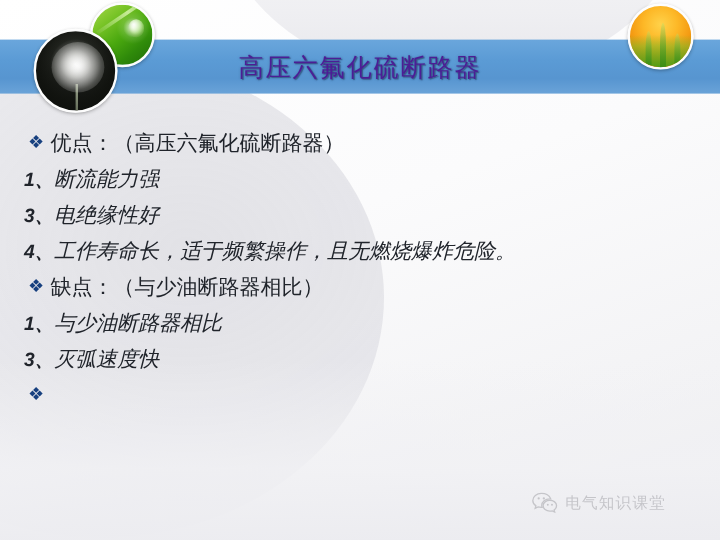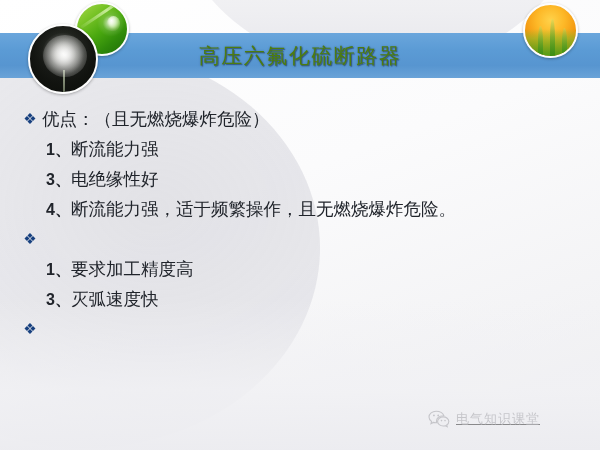--- a/index.html
+++ b/index.html
@@ -59,21 +59,21 @@
     background: linear-gradient(180deg, #6aa6dc 0%, #5b9bd5 38%, #5795d0 72%, #6aa3d8 100%);
   }
   .banner-title {
     position: absolute;
     left: 0;
     top: 36px;
     width: 600px;
     height: 40px;
     line-height: 40px;
     text-align: center;
-    color: #4d7c0f;
+    color: #4c1d95;
     font-size: 21px;
     letter-spacing: 1.5px;
     font-family: "Liberation Serif", "DejaVu Serif", serif;
     text-shadow: 1px 1px 1px rgba(40,70,110,0.75), 0 0 2px rgba(50,80,120,0.45);
     white-space: nowrap;
   }
 
   
   .photo {
     position: absolute;
@@ -158,21 +158,21 @@
   .line {
     position: relative;
     height: 30px;
     line-height: 30px;
     color: #20242b;
     font-size: 17.5px;
     white-space: nowrap;
     font-family: "Liberation Serif", "DejaVu Serif", serif;
   }
   .line.bullet { padding-left: 42px; }
-  .line.numbered { padding-left: 46px; }
+  .line.numbered { padding-left: 20px; font-style: italic; }
   .bullet-mark {
     position: absolute;
     left: 22px;
     top: 0;
     width: 16px;
     height: 30px;
     line-height: 30px;
     color: #17407f;
     font-size: 15px;
     text-align: center;
@@ -180,27 +180,26 @@
   .num {
     display: inline-block;
     font-family: "Liberation Sans", sans-serif;
     font-weight: bold;
     font-size: 16px;
   }
 
   
   .watermark {
     position: absolute;
-    left: 428px;
+    left: 443px;
     top: 410px;
     display: flex;
     align-items: center;
     gap: 6px;
     opacity: 0.42;
-    text-decoration: underline;
   }
   .wm-text {
     color: #8d8d93;
     font-size: 13px;
     letter-spacing: 1px;
     font-family: "Liberation Sans", sans-serif;
   }
   .wm-icon { display: block; }
 </style>
 </head>
@@ -230,42 +229,43 @@
     <div class="grass"></div>
     <div class="blade" style="left:13px;height:30px;"></div>
     <div class="blade" style="left:25px;height:37px;"></div>
     <div class="blade" style="left:37px;height:28px;"></div>
   </div>
 
   <div class="content">
 
     <div class="line bullet">
       <span class="bullet-mark">❖</span>
-      <span>优点：（且无燃烧爆炸危险）</span>
+      <span>优点：（高压六氟化硫断路器）</span>
     </div>
 
     <div class="line numbered">
       <span class="num">1、</span><span>断流能力强</span>
     </div>
 
 
     <div class="line numbered">
       <span class="num">3、</span><span>电绝缘性好</span>
     </div>
 
     <div class="line numbered">
-      <span class="num">4、</span><span>断流能力强，适于频繁操作，且无燃烧爆炸危险。</span>
+      <span class="num">4、</span><span>工作寿命长，适于频繁操作，且无燃烧爆炸危险。</span>
     </div>
 
     <div class="line bullet">
       <span class="bullet-mark">❖</span>
-    </div>
-
-    <div class="line numbered">
-      <span class="num">1、</span><span>要求加工精度高</span>
+      <span>缺点：（与少油断路器相比）</span>
+    </div>
+
+    <div class="line numbered">
+      <span class="num">1、</span><span>与少油断路器相比</span>
     </div>
 
 
     <div class="line numbered">
       <span class="num">3、</span><span>灭弧速度快</span>
     </div>
 
     <div class="line bullet">
       <span class="bullet-mark">❖</span>
     </div>

